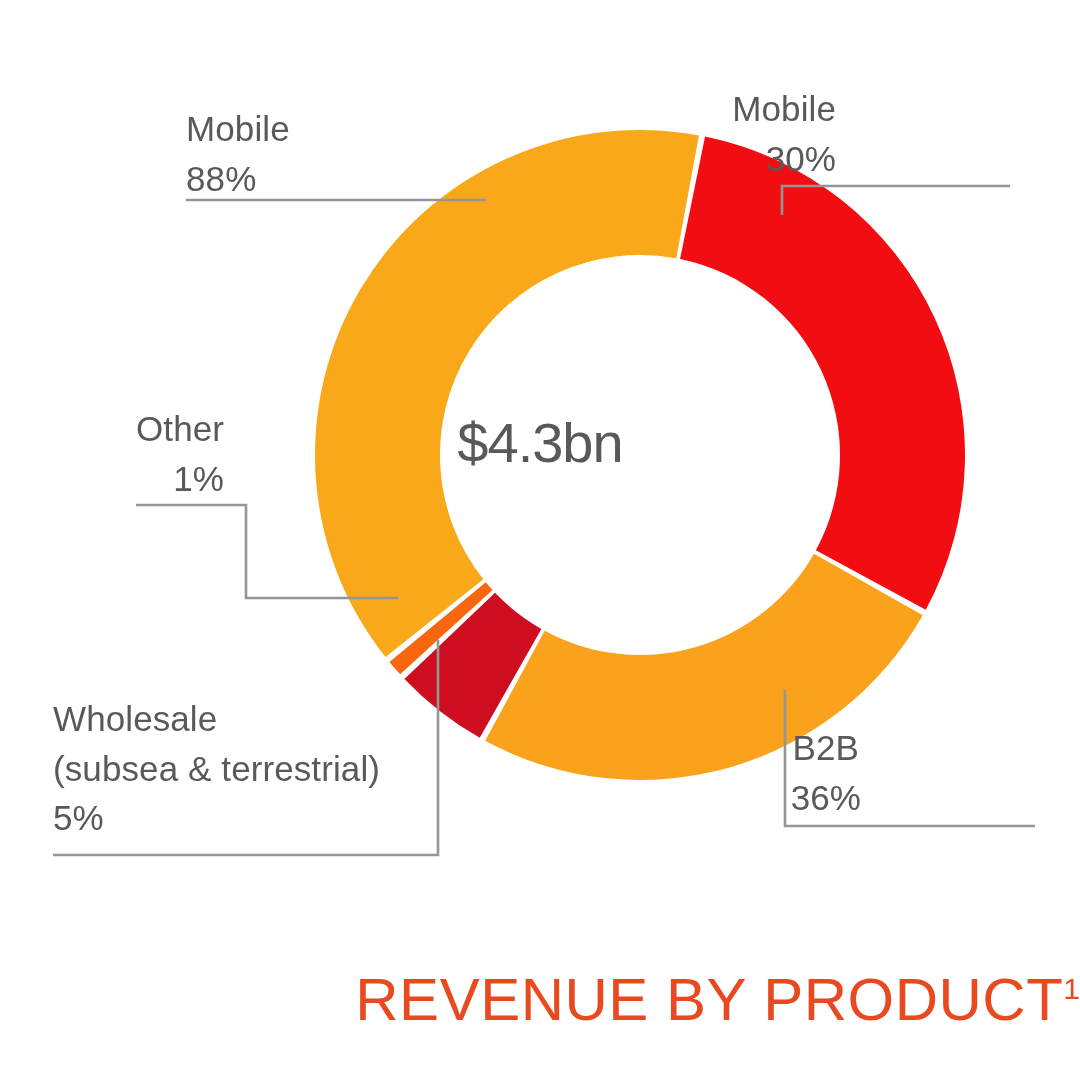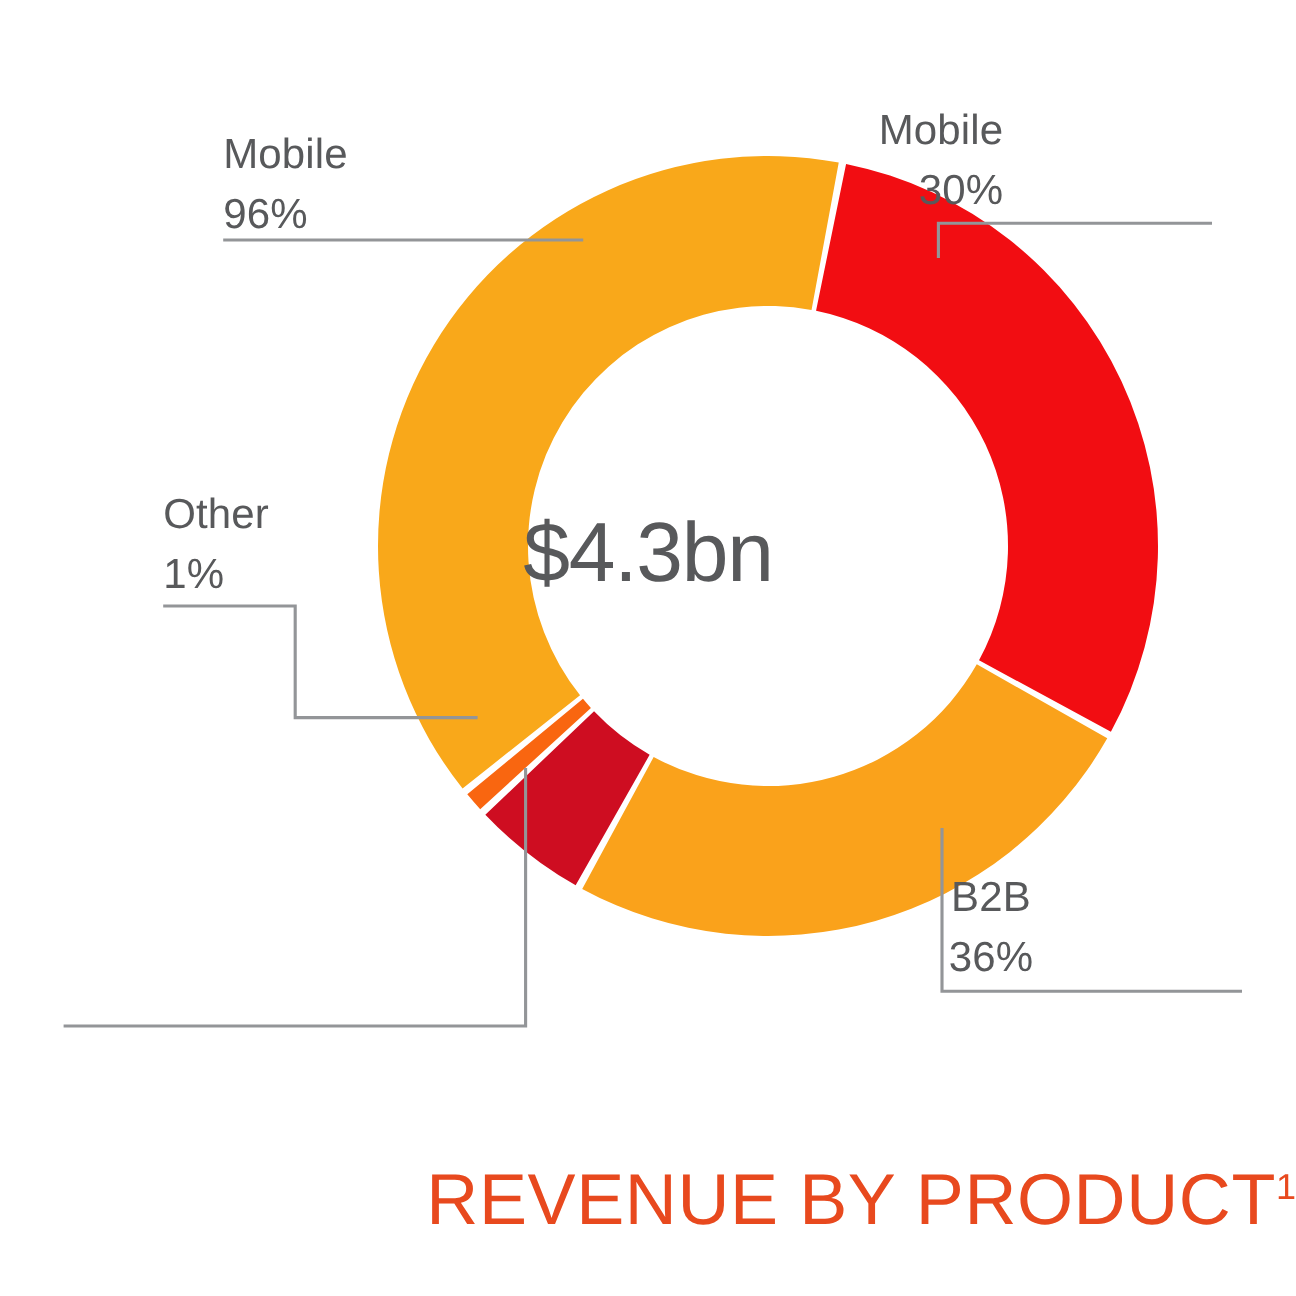--- a/index.html
+++ b/index.html
@@ -47,42 +47,42 @@
     text-align: left;
   }
   #label-fixed {
     right: 72px;
     top: 84px;
     text-align: right;
   }
   #label-other {
     left: 136px;
     top: 404px;
-    text-align: left;
+    text-align: right;
   }
   #label-wholesale {
     left: 53px;
     top: 694px;
     text-align: left;
   }
   #label-b2b {
     right: 47px;
     top: 723px;
     text-align: center;
   }
   #center-value {
     position: absolute;
     left: 0;
-    top: 12px;
+    top: 2px;
     width: 1080px;
     text-align: center;
     color: #58595b;
     font-family: "Liberation Sans", sans-serif;
     font-weight: 300;
-    font-size: 70px;
+    font-size: 56px;
     letter-spacing: -1px;
     transform: translateY(408px);
   }
   #chart-title {
     position: absolute;
     left: 0;
     bottom: 46px;
     width: 1080px;
     text-align: right;
     color: #e8491e;
@@ -116,33 +116,38 @@
       <path d="M186,200 L486,200"></path>
       <path d="M1010,186 L782,186 L782,215"></path>
       <path d="M136,505 L246,505 L246,598 L398,598"></path>
       <path d="M53,855 L438,855 L438,640"></path>
       <path d="M1035,826 L785,826 L785,690"></path>
     </g>
   </svg>
 
   <div class="label-block" id="label-mobile">
     <span class="lbl-line">Mobile</span>
-    <span class="lbl-line">96%</span>
+    <span class="lbl-line">88%</span>
   </div>
 
   <div class="label-block" id="label-fixed">
     <span class="lbl-line">Mobile</span>
     <span class="lbl-line">30%</span>
   </div>
 
   <div class="label-block" id="label-other">
     <span class="lbl-line">Other</span>
     <span class="lbl-line">1%</span>
   </div>
 
+  <div class="label-block" id="label-wholesale">
+    <span class="lbl-line">Wholesale</span>
+    <span class="lbl-line">(subsea &amp; terrestrial)</span>
+    <span class="lbl-line">5%</span>
+  </div>
 
   <div class="label-block" id="label-b2b">
     <span class="lbl-line">B2B</span>
     <span class="lbl-line">36%</span>
   </div>
 
   <div id="center-value">$4.3bn</div>
 
   <div id="chart-title"><span>REVENUE BY PRODUCT</span><span class="sup">1</span></div>
 

